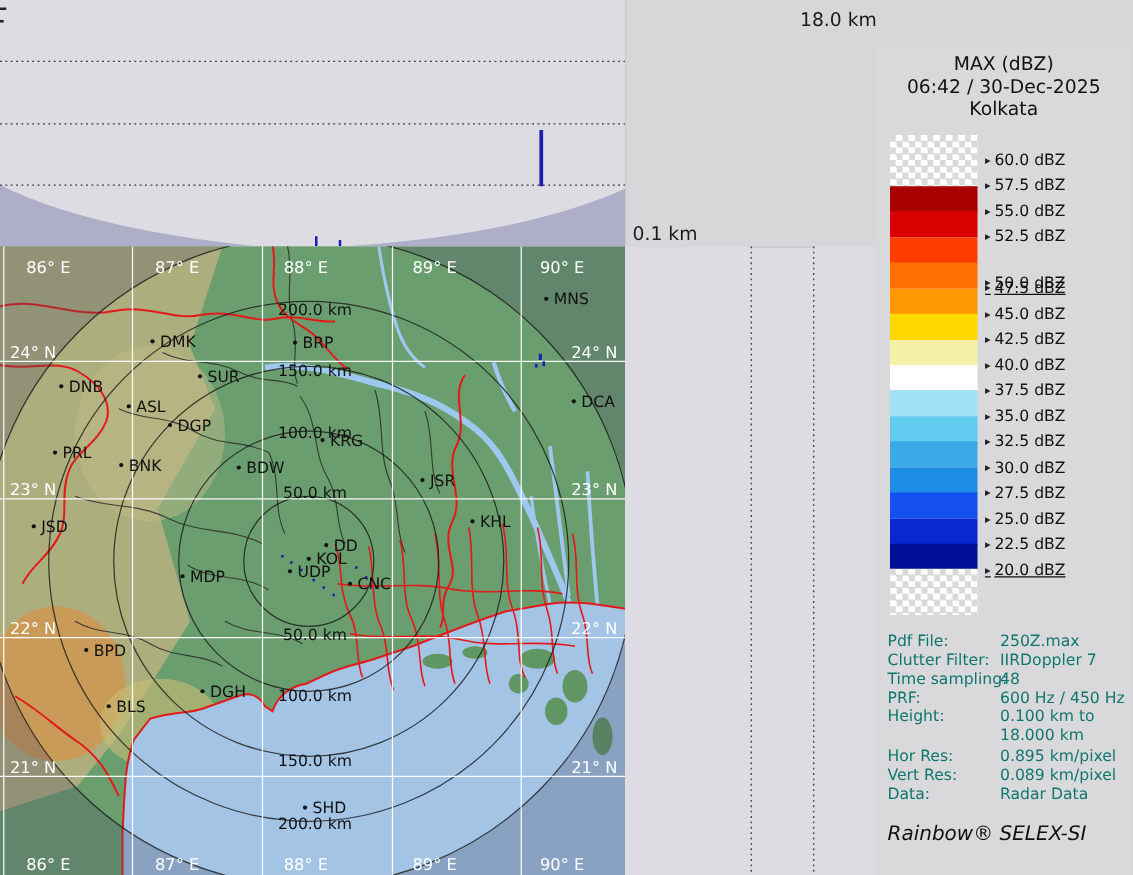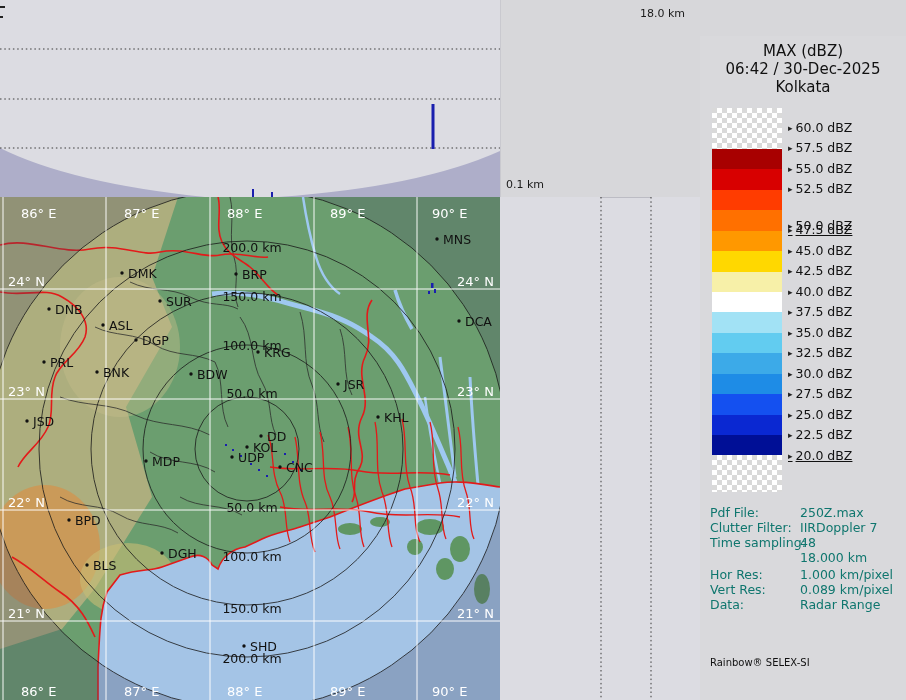--- a/index.html
+++ b/index.html
@@ -2,38 +2,38 @@
 <html><head>
 <meta charset="utf-8">
 <style>
   html,body{margin:0;padding:0;background:#d7d7da;}
   #screen{position:relative;width:906px;height:700px;overflow:hidden;
     font-family:"DejaVu Sans","Liberation Sans",sans-serif;background:#d7d7da;}
   .panel{position:absolute;background:#dcdce2;}
   #top-panel{left:0;top:0;width:500px;height:197px;border-right:1px solid #c9c9cf;}
   #right-panel{left:500px;top:197px;width:200px;height:503px;}
   #map-panel{left:0;top:197px;width:600px;height:503px;}
-  .corner-label{position:absolute;font-size:11px;color:#1a1a1a;white-space:nowrap;}
+  .corner-label{position:absolute;font-size:15px;color:#1a1a1a;white-space:nowrap;}
   #label-01km{left:506px;top:178px;}
   #label-18km{left:640px;top:7px;}
   
   #legend{position:absolute;left:700px;top:0;width:206px;height:700px;background:#d9d9dc;margin-top:36px;}
   #legend-title{position:absolute;left:0;top:6px;width:206px;text-align:center;
     font-size:15px;line-height:18px;color:#111;}
   #legend-swatches{position:absolute;left:12px;top:0;width:70px;}
   .swatch{position:absolute;left:0;width:70px;}
   .checker{background-image:conic-gradient(#ffffff 0 25%,#d9d9d9 0 50%,#ffffff 0 75%,#d9d9d9 0);
     background-size:10px 10px;}
   .legend-row{position:absolute;left:88px;font-size:12.5px;color:#111;white-space:nowrap;}
   .legend-row .arrow{font-size:9px;margin-right:3px;vertical-align:1px;color:#222;}
   
   #metadata{position:absolute;left:10px;top:469px;width:194px;font-size:12.5px;color:#0f766e;}
   .meta-row{display:grid;grid-template-columns:90px auto;height:15px;line-height:15px;white-space:nowrap;}
   .meta-row.gap{margin-top:2px;}
-  #brand-line{position:absolute;left:10px;top:621px;font-size:10px;color:#111;}
+  #brand-line{position:absolute;left:10px;top:621px;font-size:16px;color:#111;font-style:italic;}
   svg text{font-family:"DejaVu Sans","Liberation Sans",sans-serif;}
 </style>
 </head>
 <body>
 
 <div id="screen">
 
   <div id="top-panel" class="panel">
     <svg width="500" height="197" viewBox="0 0 500 197">
       <path d="M0,148 Q70,183 205,197 L0,197 Z" fill="#aeaec9"></path>
@@ -309,32 +309,40 @@
         </div>
         <div class="meta-row">
           <span>Clutter Filter:</span>
           <span>IIRDoppler 7</span>
         </div>
         <div class="meta-row">
           <span>Time sampling:</span>
           <span>48</span>
         </div>
         <div class="meta-row">
+          <span>PRF:</span>
+          <span>600 Hz / 450 Hz</span>
+        </div>
+        <div class="meta-row">
+          <span>Height:</span>
+          <span>0.100 km to</span>
+        </div>
+        <div class="meta-row">
           <span></span>
           <span>18.000 km</span>
         </div>
         <div class="meta-row gap">
           <span>Hor Res:</span>
-          <span>1.000 km/pixel</span>
+          <span>0.895 km/pixel</span>
         </div>
         <div class="meta-row">
           <span>Vert Res:</span>
           <span>0.089 km/pixel</span>
         </div>
         <div class="meta-row">
           <span>Data:</span>
-          <span>Radar Range</span>
+          <span>Radar Data</span>
         </div>
       </div>
     <div id="brand-line">Rainbow® SELEX-SI</div>
   </div>
 
 </div>
 
 </body></html>

